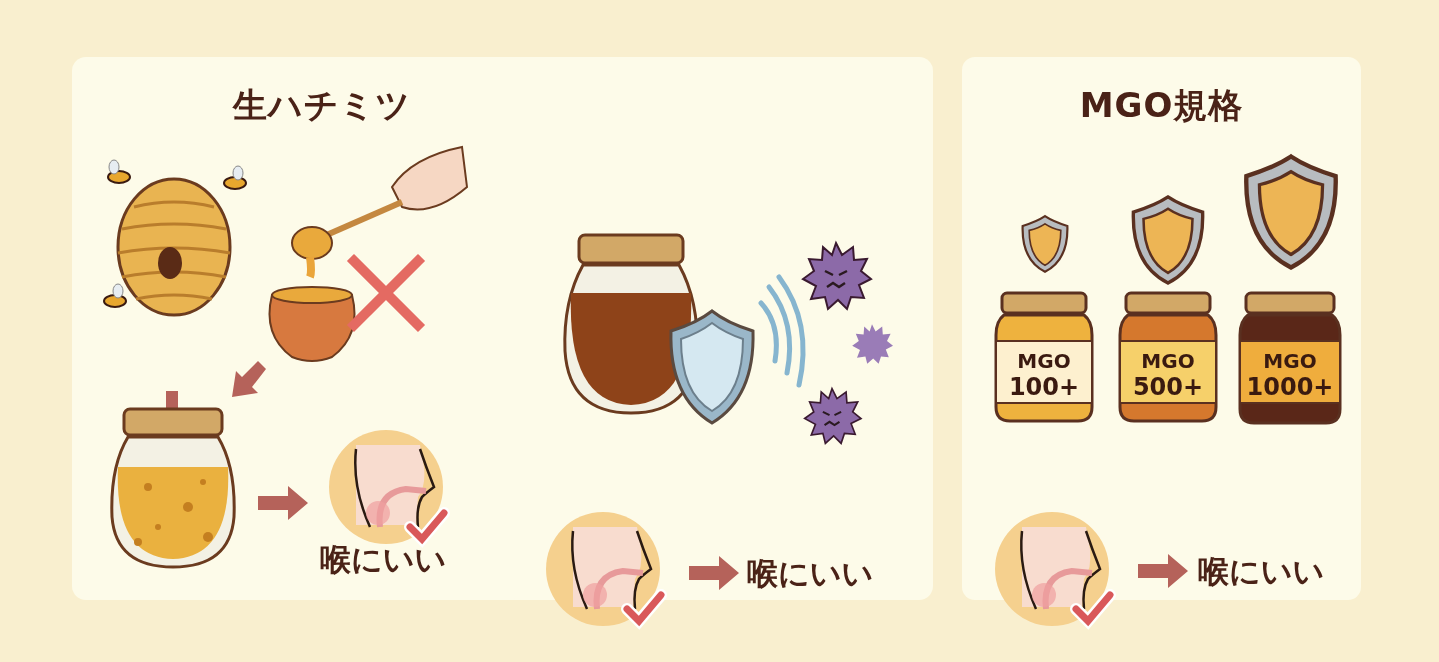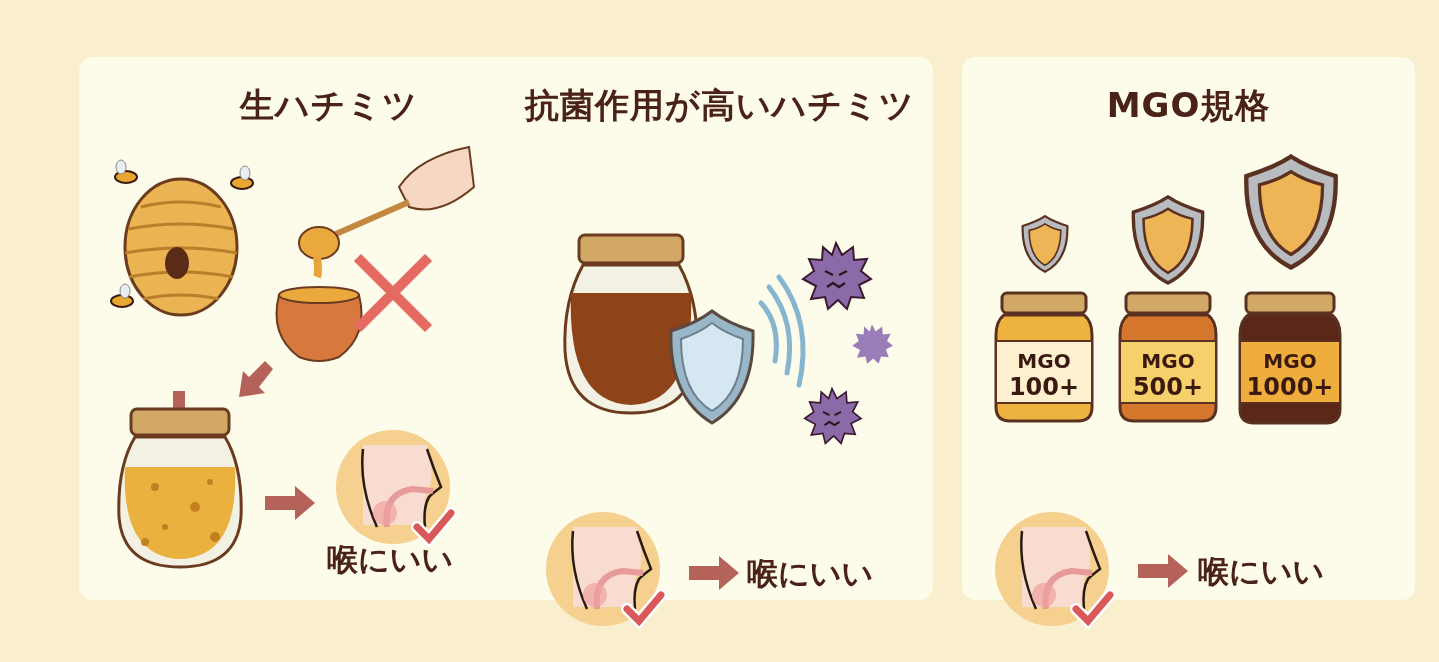--- a/index.html
+++ b/index.html
@@ -1,20 +1,20 @@
 <!DOCTYPE html>
 <html><head>
 <meta charset="utf-8">
 <style>
   html,body{margin:0;padding:0;}
   body{width:1439px;height:662px;background:#f9efcf;position:relative;overflow:hidden;font-family:"DejaVu Sans",sans-serif;}
   .panel{position:absolute;top:57px;height:543px;background:#fdfbe9;border-radius:14px;}
-  #p1{left:79px;width:500px;}
+  #p1{left:72px;width:500px;}
   #p2{left:507px;width:426px;}
-  #p3{left:962px;width:453px;border-radius:13px;}
+  #p3{left:962px;width:399px;border-radius:13px;}
   .title{position:absolute;top:26px;left:0;right:0;text-align:center;font-weight:bold;font-size:34px;color:#4a2217;letter-spacing:1px;}
   .lbl{position:absolute;font-weight:bold;font-size:31px;color:#4a2217;white-space:nowrap;}
   svg{position:absolute;overflow:visible;}
   .jartxt{font-family:"DejaVu Sans",sans-serif;font-weight:bold;fill:#3a1a10;text-anchor:middle;}
 </style>
 </head>
 <body>
 
 <div class="panel" id="p1">
   <div class="title">生ハチミツ</div>
@@ -90,21 +90,20 @@
     <path d="M30 22 Q26 60 44 100 M94 22 Q100 40 108 60 Q100 66 96 70 Q90 80 92 100" stroke="#2a1a12" stroke-width="2.5" fill="none"></path>
     <path d="M54 100 Q50 66 80 62 L100 64" stroke="#e79a9a" stroke-width="6" fill="none"></path>
     <circle cx="52" cy="86" r="12" fill="#ef9fa0" opacity=".7"></circle>
     <path d="M84 100 L96 112 L118 86" stroke="#fff" stroke-width="12" fill="none" stroke-linecap="round"></path>
     <path d="M84 100 L96 112 L118 86" stroke="#d9585a" stroke-width="7" fill="none" stroke-linecap="round"></path>
   </svg>
   <div class="lbl" style="left:248px;top:482px;">喉にいい</div>
 </div>
 
 <div class="panel" id="p2">
-  <div class="title">抗菌作用が高いハチミツ</div>
 
   <svg style="left:54px;top:174px" width="140" height="186" viewBox="0 0 140 186">
     <rect x="18" y="4" width="104" height="28" rx="6" fill="#d2a867" stroke="#6b3b1f" stroke-width="3"></rect>
     <path d="M22 34 Q2 70 4 120 Q8 182 70 182 Q132 182 136 120 Q138 70 118 34 Z" fill="#f3f1e4" stroke="#6b3b1f" stroke-width="3"></path>
     <path d="M10 62 Q6 172 70 174 Q134 172 130 62 Z" fill="#8e4319"></path>
   </svg>
   <svg style="left:160px;top:250px" width="90" height="120" viewBox="0 0 90 120">
     <path d="M45 4 Q30 16 4 24 Q2 90 45 116 Q88 90 86 24 Q60 16 45 4 Z" fill="#9ab7c9" stroke="#5a4a40" stroke-width="3"></path>
     <path d="M45 16 Q32 26 14 32 Q14 86 45 104 Q76 86 76 32 Q58 26 45 16 Z" fill="#d5e8f1" stroke="#6c7f8c" stroke-width="2"></path>
   </svg>

